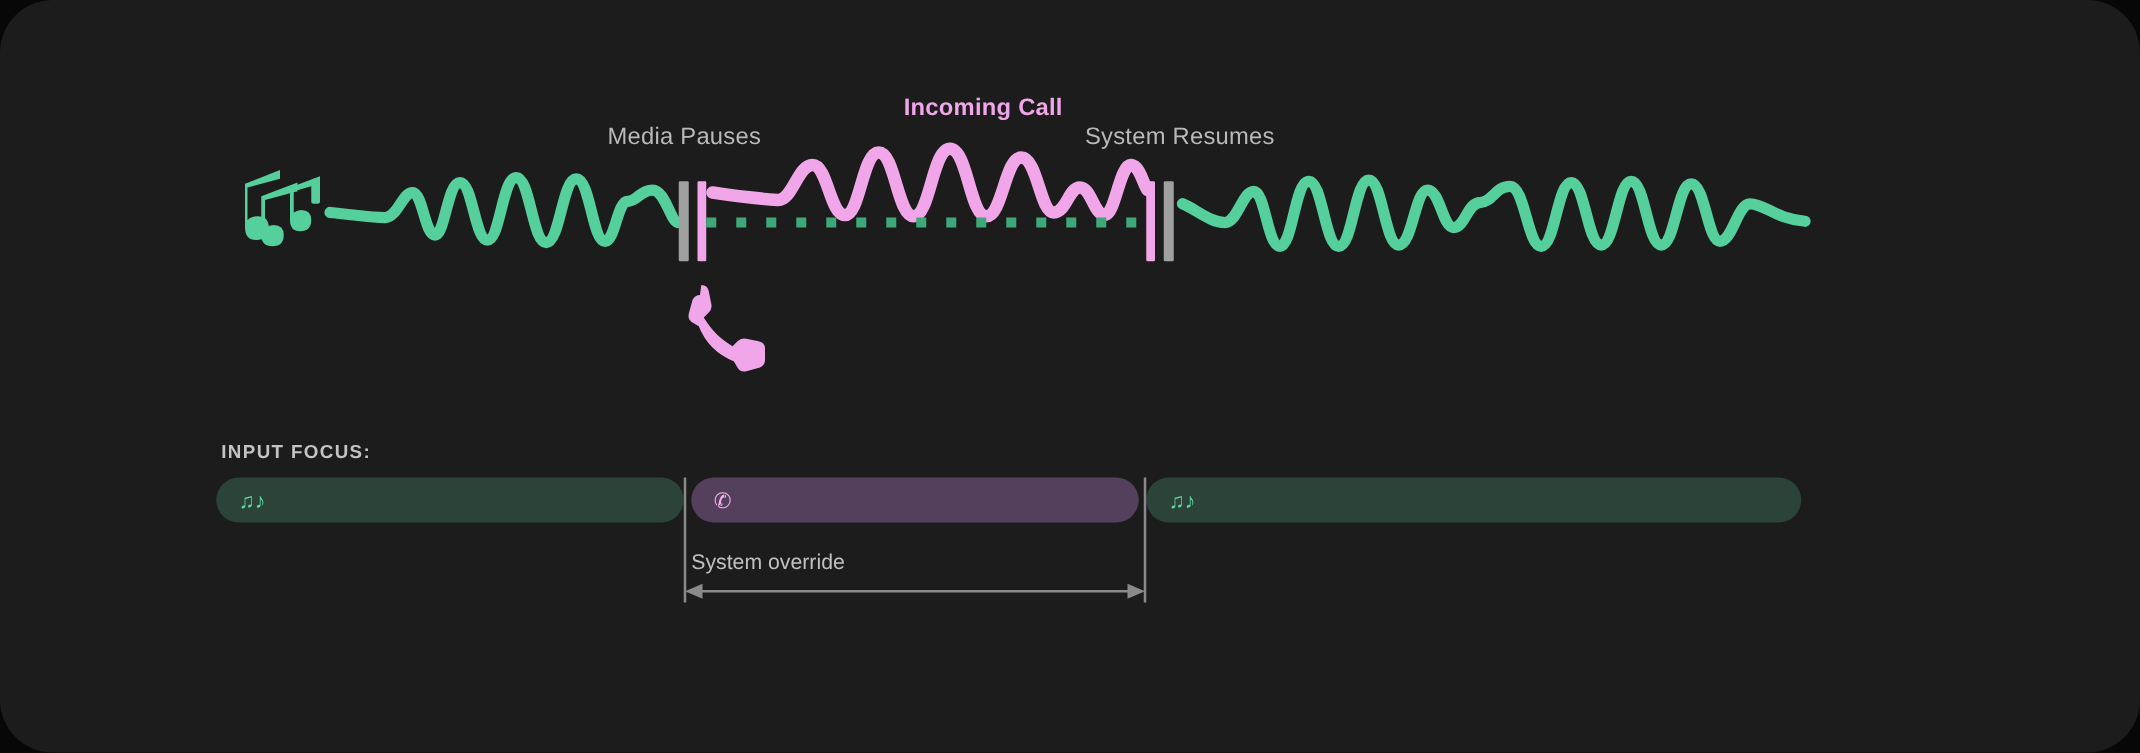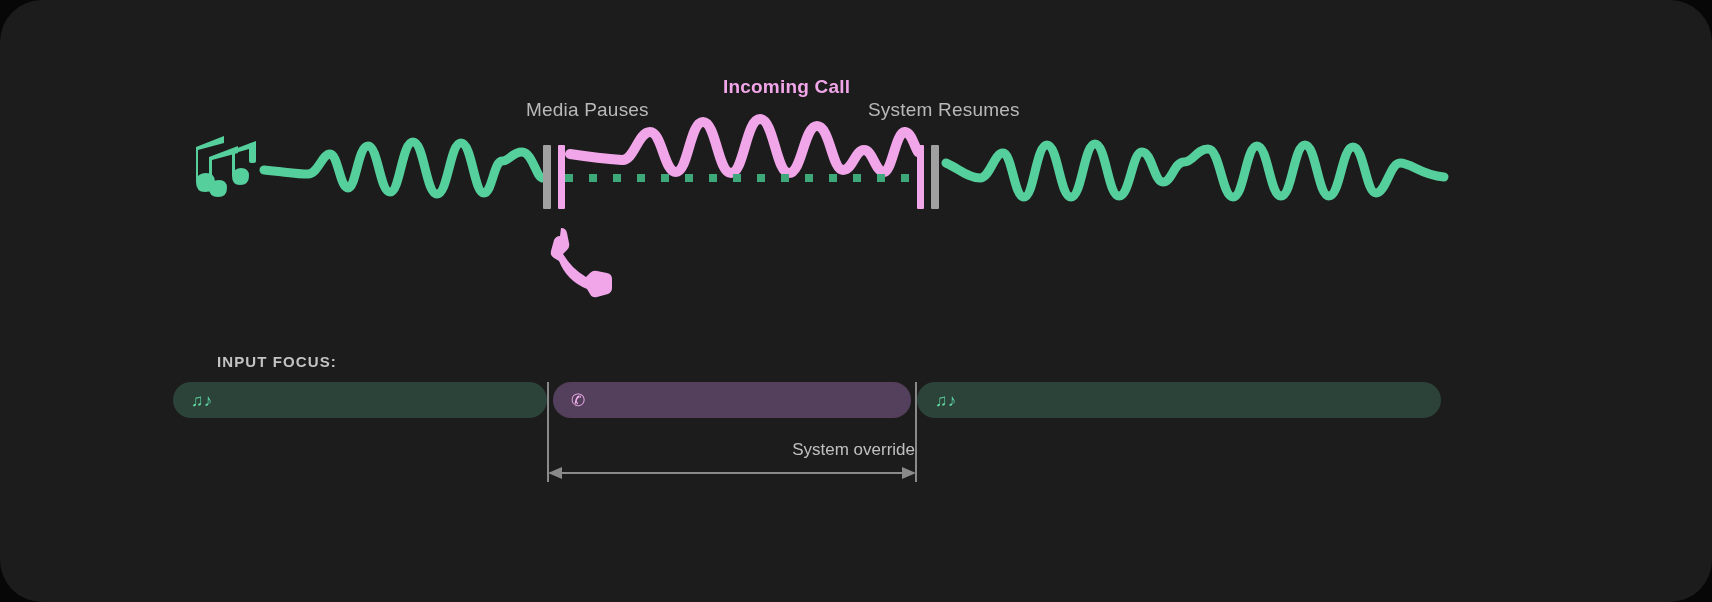--- a/index.html
+++ b/index.html
@@ -23,39 +23,38 @@
   #timeline { position: absolute; left: 0; top: 0; width: 1712px; height: 320px; }
   #timeline svg { position: absolute; left: 0; top: 0; }
 
   .tl-label {
     position: absolute;
     font-size: 19px;
     letter-spacing: .2px;
     white-space: nowrap;
     color: #b9b9b9;
   }
-  #label-pauses  { left: 486px; top: 99px; margin-left: 40px; }
+  #label-pauses  { left: 486px; top: 99px; }
   #label-resumes { left: 868px; top: 99px; }
   #label-call {
     left: 683px; top: 76px;
     color: #f0a6e8;
     font-weight: 700;
     font-size: 19px;
     margin-left: 40px;
   }
 
   
   #focus-label {
     position: absolute;
     left: 177px; top: 353px;
     font-size: 15px;
     font-weight: 700;
     letter-spacing: 1.1px;
     color: #c3c3c3;
-    margin-left: 40px;
   }
   .track {
     position: absolute;
     top: 382px;
     height: 36px;
     border-radius: 18px;
     display: flex;
     align-items: center;
   }
   .track .ticon {
@@ -67,21 +66,21 @@
   #track-call     { left: 553px;  width: 358px; background: #54405c; }
   #track-media-b  { left: 917px;  width: 524px; background: #2b4339; }
   .tg { color: #5fd6a2; }
   .tp { color: #f3b0ec; }
 
   #override-area { position: absolute; left: 0; top: 0; width: 1712px; height: 602px; pointer-events: none; }
   #override-label {
     position: absolute;
     left: 553px; top: 440px;
     width: 362px;
-    text-align: right;
+    text-align: left;
     font-size: 17px;
     color: #c0c0c0;
   }
 </style>
 </head>
 <body>
 
 <div id="card">
 
   <div id="timeline">

